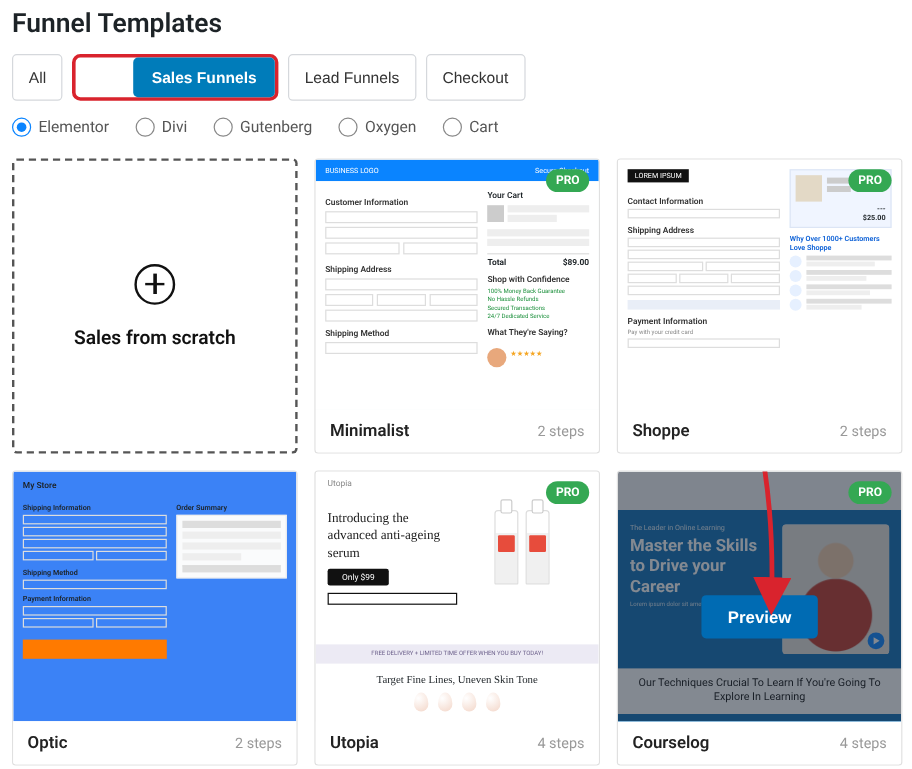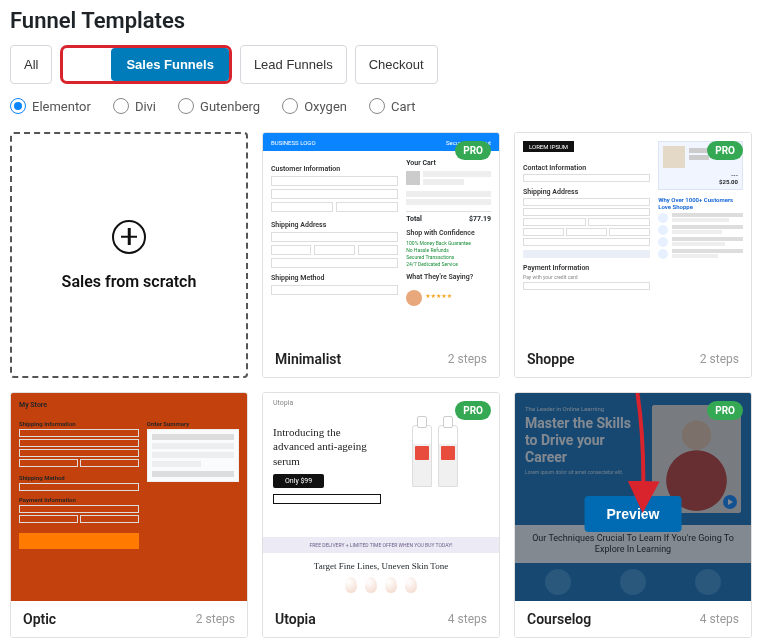--- a/index.html
+++ b/index.html
@@ -204,21 +204,21 @@
   .shp-sect { font-size:7px;font-weight:600;margin:6px 0 2px;color:#333;}
   .shp-field { height:8px;border:1px solid #ddd;margin-bottom:2px;}
   .shp-summary-head { background:#f0f5ff;border:1px solid #dce5f5;padding:4px;margin-bottom:4px;}
   .shp-summary-img { width:22px;height:22px;background:#e3d9c6;float:left;margin-right:4px;}
   .shp-price { text-align:right;font-weight:700;}
   .shp-blue-head { font-size:6px;color:#0a5fd6;font-weight:600;margin:6px 0 3px;}
   .shp-feat { display:flex;gap:4px;margin:2px 0;font-size:5px;color:#555;}
   .shp-feat-icon { width:10px;height:10px;border-radius:50%;background:#e6f0ff;}
 
   
-  .opt-body { padding:8px;background:#c2410c;height:208px;font-size:6px;}
+  .opt-body { padding:8px;background:#3b82f6;height:208px;font-size:6px;}
   .opt-title { font-size:7px;font-weight:600;margin-bottom:6px;}
   .opt-cols { display:flex;gap:8px;}
   .opt-left{flex:1.3;} .opt-right{flex:1;}
   .opt-sect { font-size:6px;font-weight:600;margin:5px 0 2px;}
   .opt-field { height:8px;border:1px solid #ddd;margin-bottom:2px;}
   .opt-sum { background:#fafbfc;border:1px solid #eee;padding:4px;}
   .opt-btn { background:#ff7a00;height:16px;margin-top:8px;}
 
   
   .uto-body { background:#fff;height:208px;display:flex;flex-direction:column;}
@@ -230,21 +230,21 @@
   .bottle { width:20px;height:62px;background:linear-gradient(#fff 0 30%,#f0f0f0 30% 100%);border:1px solid #ddd;border-radius:3px 3px 1px 1px;position:relative;}
   .bottle::before{content:"";position:absolute;top:-10px;left:50%;transform:translateX(-50%);width:8px;height:10px;background:#fff;border:1px solid #ccc;border-radius:2px;}
   .bottle-label{position:absolute;top:34%;left:10%;right:10%;height:14px;background:#e74c3c;border-radius:1px;}
   .uto-bar { background:#eceaf4;text-align:center;font-size:5px;color:#6b5f8a;padding:5px;}
   .uto-section2 { text-align:center;padding:8px;}
   .uto-h2 { font-size:9px;font-family:Georgia,serif;}
   .uto-drops { display:flex;justify-content:center;gap:8px;margin-top:6px;}
   .drop { width:12px;height:16px;background:radial-gradient(circle at 30% 30%,#fff,#f3d6c8);border-radius:50% 50% 50% 50% / 60% 60% 40% 40%;}
 
   
-  .crs-body { height:208px;position:relative;background:#0e6fb8;overflow:hidden;display:flex;flex-direction:column;}
+  .crs-body { height:208px;position:relative;background:#0e6fb8;overflow:hidden;display:flex;flex-direction:column;margin-top:32px;}
   .crs-hero { flex:1.1;display:flex;padding:12px 10px;gap:8px;color:#fff;}
   .crs-hero-text{flex:1.2;}
   .crs-kicker{font-size:6px;opacity:.85;}
   .crs-h{font-size:14px;font-weight:700;line-height:1.2;margin-top:3px;}
   .crs-sub{font-size:5px;opacity:.8;margin-top:4px;}
   .crs-hero-img{flex:.9;background:#fff;border-radius:3px;position:relative;overflow:hidden;}
   .crs-person{position:absolute;inset:0;background:radial-gradient(circle at 50% 28%,#f0c9a8 0 16%,transparent 17%),radial-gradient(circle at 50% 70%,#c0392b 0 34%,transparent 35%),#e6e2dc;}
   .crs-play{position:absolute;right:4px;bottom:4px;width:14px;height:14px;border-radius:50%;background:#0a84ff;display:flex;align-items:center;justify-content:center;}
   .crs-play::after{content:"";border-left:5px solid #fff;border-top:3px solid transparent;border-bottom:3px solid transparent;margin-left:1px;}
   .crs-white{background:#fff;color:#111;text-align:center;padding:8px 6px;}
@@ -344,21 +344,21 @@
               <div class="min-cart-img"></div>
               <div style="flex:1">
                 <div class="min-line"></div>
                 <div class="min-line" style="width:60%"></div>
               </div>
             </div>
           <div class="min-line"></div>
             <div class="min-line"></div>
           <div class="min-total-row">
               <span>Total</span>
-              <span>$77.19</span>
+              <span>$89.00</span>
             </div>
           <div class="min-sect-title" style="margin-top:6px">Shop with Confidence</div>
           <div class="min-check">100% Money Back Guarantee</div>
           <div class="min-check">No Hassle Refunds</div>
           <div class="min-check">Secured Transactions</div>
           <div class="min-check">24/7 Dedicated Service</div>
           <div class="min-sect-title">What They're Saying?</div>
           <div style="display:flex;gap:3px;align-items:center">
               <div class="min-avatar"></div>
               <div class="min-stars">★★★★★</div>

